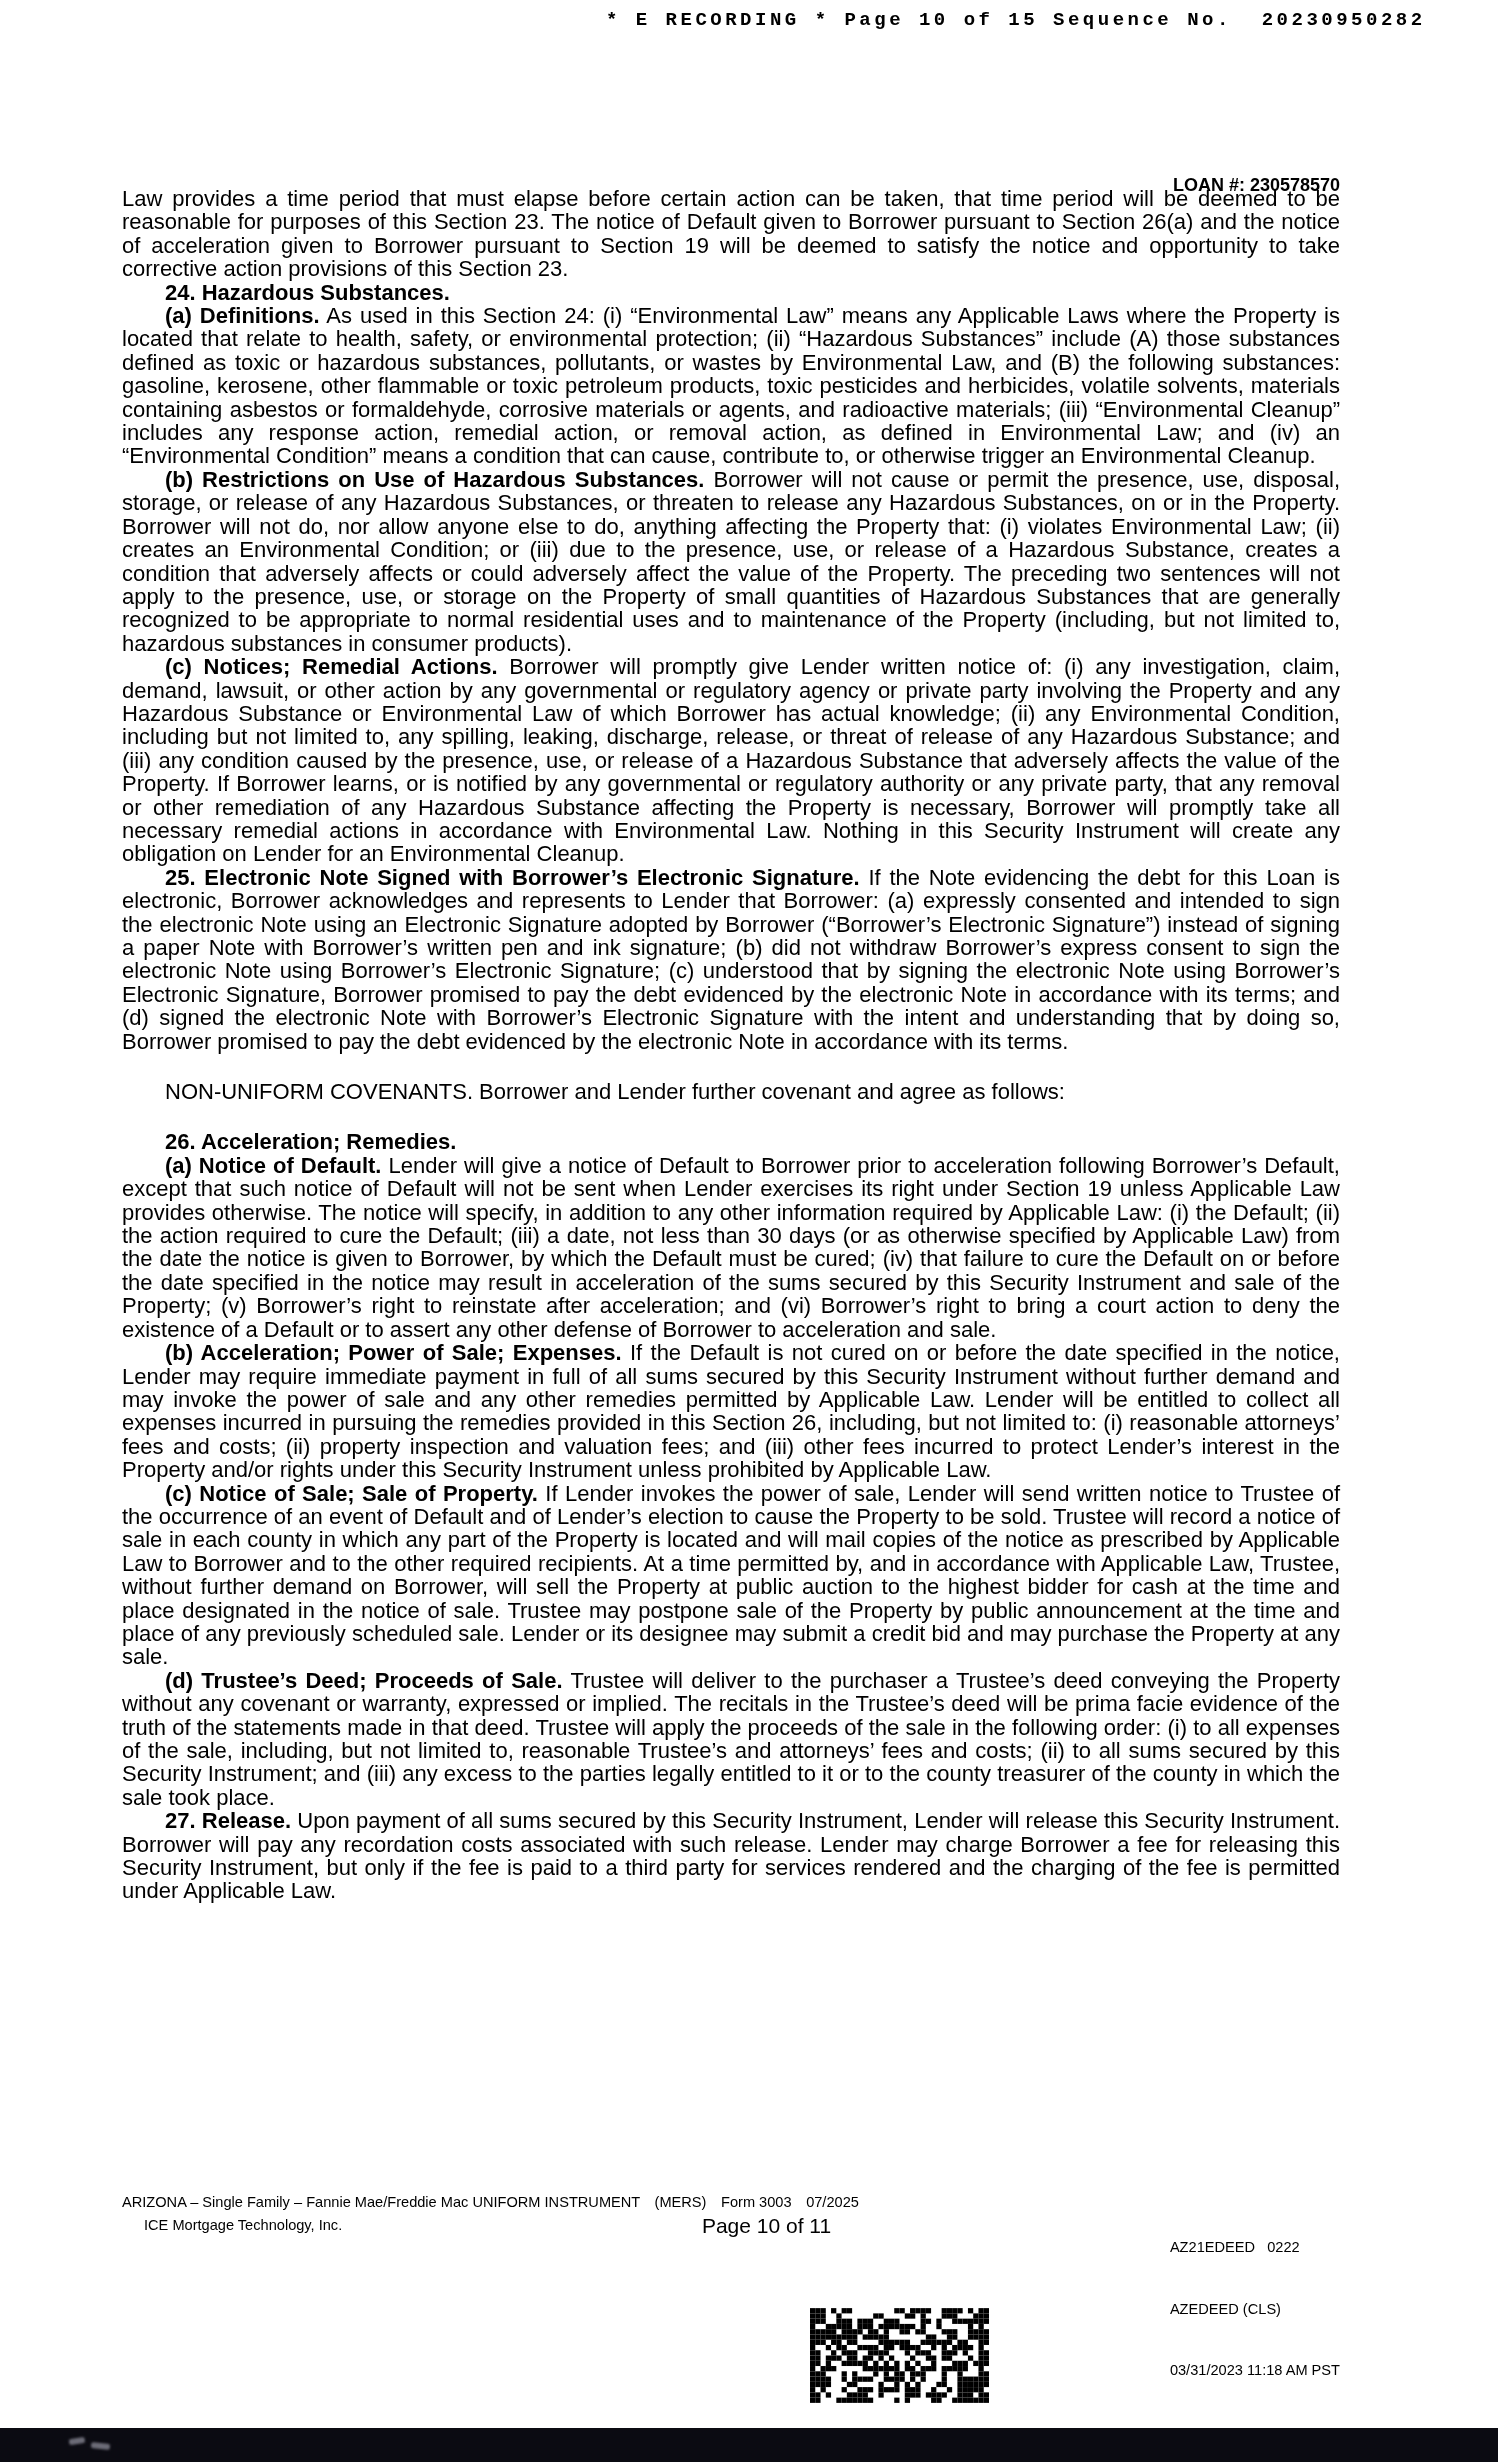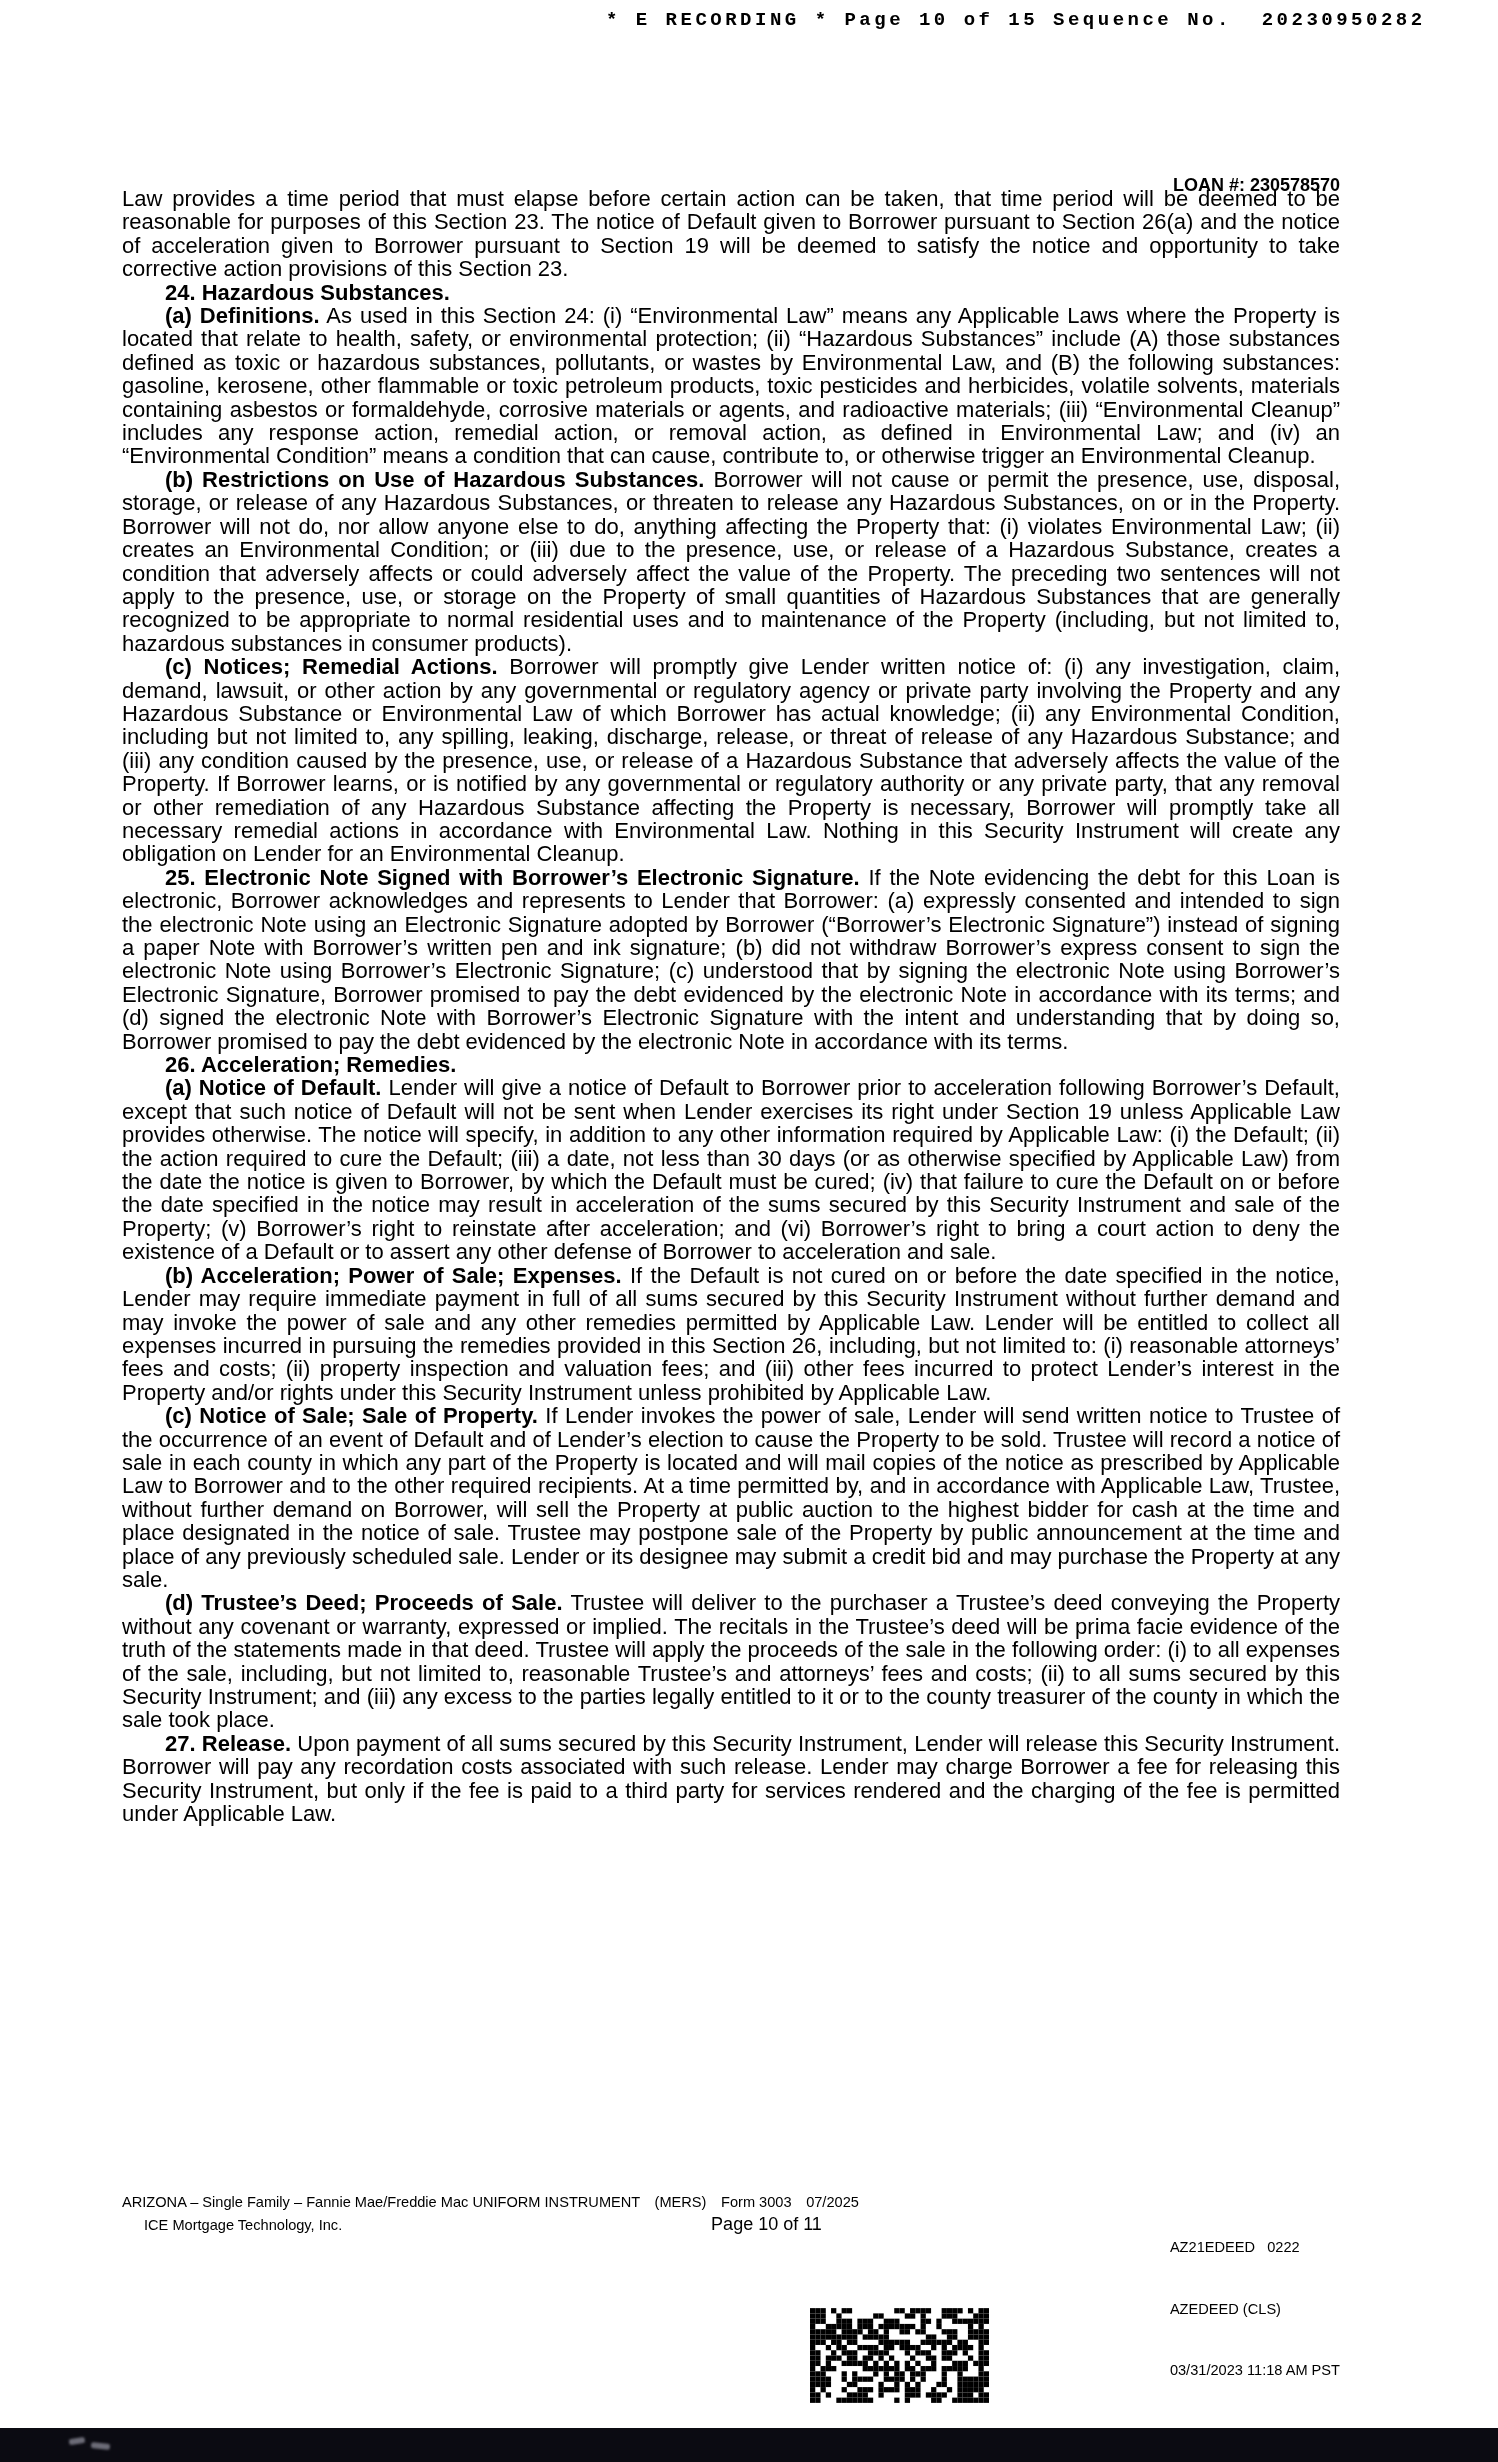--- a/index.html
+++ b/index.html
@@ -22,21 +22,21 @@
   .doc-body {
     position:absolute; left:122px; top:187px; width:1218px;
     font-size:22px; line-height:23.4px;
   }
   .para { text-align:justify; }
   .indent { text-indent:43px; }
   .lead { font-weight:700; }
   .covenants { margin:27px 0; }
   .footer-line1 { position:absolute; left:122px; top:2194px; font-size:14.6px; white-space:nowrap; }
   .footer-company { position:absolute; left:122px; top:2217px; font-size:14.6px;margin-left:22px; }
-  .page-indicator { position:absolute; left:0; top:2214px; width:1498px; text-align:center; font-size:18px;padding-left:35px; }
+  .page-indicator { position:absolute; left:0; top:2214px; width:1498px; text-align:center; font-size:21px;padding-left:35px; }
   .footer-right { position:absolute; right:158px; top:2196px; font-size:14.6px; line-height:20.5px; white-space:pre; }
   .b { font-weight:400; }
   .seg { margin-left:10.5px; }
   .barcode {
     position:absolute; left:810px; top:2308px; width:179px; height:95px;
   }
   .barcode svg { display:block; width:179px; height:95px; fill:#000; }
   .bottom-bar {
     position:absolute; left:0; top:2428px; width:1498px; height:34px;
     background:#0b0b12;
@@ -64,20 +64,21 @@
     <p class="para indent"><span class="lead">24. Hazardous Substances.</span></p>
 
     <p class="para indent"><span class="lead">(a) Definitions.</span> <span>As used in this Section 24: (i) “Environmental Law” means any Applicable Laws where the Property is located that relate to health, safety, or environmental protection; (ii) “Hazardous Substances” include (A) those substances defined as toxic or hazardous substances, pollutants, or wastes by Environmental Law, and (B) the following substances: gasoline, kerosene, other flammable or toxic petroleum products, toxic pesticides and herbicides, volatile solvents, materials containing asbestos or formaldehyde, corrosive materials or agents, and radioactive materials; (iii) “Environmental Cleanup” includes any response action, remedial action, or removal action, as defined in Environmental Law; and (iv) an “Environmental Condition” means a condition that can cause, contribute to, or otherwise trigger an Environmental Cleanup.</span></p>
 
     <p class="para indent"><span class="lead">(b) Restrictions on Use of Hazardous Substances.</span> <span>Borrower will not cause or permit the presence, use, disposal, storage, or release of any Hazardous Substances, or threaten to release any Hazardous Substances, on or in the Property. Borrower will not do, nor allow anyone else to do, anything affecting the Property that: (i) violates Environmental Law; (ii) creates an Environmental Condition; or (iii) due to the presence, use, or release of a Hazardous Substance, creates a condition that adversely affects or could adversely affect the value of the Property. The preceding two sentences will not apply to the presence, use, or storage on the Property of small quantities of Hazardous Substances that are generally recognized to be appropriate to normal residential uses and to maintenance of the Property (including, but not limited to, hazardous substances in consumer products).</span></p>
 
     <p class="para indent"><span class="lead">(c) Notices; Remedial Actions.</span> <span>Borrower will promptly give Lender written notice of: (i) any investigation, claim, demand, lawsuit, or other action by any governmental or regulatory agency or private party involving the Property and any Hazardous Substance or Environmental Law of which Borrower has actual knowledge; (ii) any Environmental Condition, including but not limited to, any spilling, leaking, discharge, release, or threat of release of any Hazardous Substance; and (iii) any condition caused by the presence, use, or release of a Hazardous Substance that adversely affects the value of the Property. If Borrower learns, or is notified by any governmental or regulatory authority or any private party, that any removal or other remediation of any Hazardous Substance affecting the Property is necessary, Borrower will promptly take all necessary remedial actions in accordance with Environmental Law. Nothing in this Security Instrument will create any obligation on Lender for an Environmental Cleanup.</span></p>
 
     <p class="para indent"><span class="lead">25. Electronic Note Signed with Borrower’s Electronic Signature.</span> <span>If the Note evidencing the debt for this Loan is electronic, Borrower acknowledges and represents to Lender that Borrower: (a) expressly consented and intended to sign the electronic Note using an Electronic Signature adopted by Borrower (“Borrower’s Electronic Signature”) instead of signing a paper Note with Borrower’s written pen and ink signature; (b) did not withdraw Borrower’s express consent to sign the electronic Note using Borrower’s Electronic Signature; (c) understood that by signing the electronic Note using Borrower’s Electronic Signature, Borrower promised to pay the debt evidenced by the electronic Note in accordance with its terms; and (d) signed the electronic Note with Borrower’s Electronic Signature with the intent and understanding that by doing so, Borrower promised to pay the debt evidenced by the electronic Note in accordance with its terms.</span></p>
 
+    <p class="para indent covenants"><span>NON-UNIFORM COVENANTS. Borrower and Lender further covenant and agree as follows:</span></p>
 
     <p class="para indent"><span class="lead">26. Acceleration; Remedies.</span></p>
 
     <p class="para indent"><span class="lead">(a) Notice of Default.</span> <span>Lender will give a notice of Default to Borrower prior to acceleration following Borrower’s Default, except that such notice of Default will not be sent when Lender exercises its right under Section 19 unless Applicable Law provides otherwise. The notice will specify, in addition to any other information required by Applicable Law: (i) the Default; (ii) the action required to cure the Default; (iii) a date, not less than 30 days (or as otherwise specified by Applicable Law) from the date the notice is given to Borrower, by which the Default must be cured; (iv) that failure to cure the Default on or before the date specified in the notice may result in acceleration of the sums secured by this Security Instrument and sale of the Property; (v) Borrower’s right to reinstate after acceleration; and (vi) Borrower’s right to bring a court action to deny the existence of a Default or to assert any other defense of Borrower to acceleration and sale.</span></p>
 
     <p class="para indent"><span class="lead">(b) Acceleration; Power of Sale; Expenses.</span> <span>If the Default is not cured on or before the date specified in the notice, Lender may require immediate payment in full of all sums secured by this Security Instrument without further demand and may invoke the power of sale and any other remedies permitted by Applicable Law. Lender will be entitled to collect all expenses incurred in pursuing the remedies provided in this Section 26, including, but not limited to: (i) reasonable attorneys’ fees and costs; (ii) property inspection and valuation fees; and (iii) other fees incurred to protect Lender’s interest in the Property and/or rights under this Security Instrument unless prohibited by Applicable Law.</span></p>
 
     <p class="para indent"><span class="lead">(c) Notice of Sale; Sale of Property.</span> <span>If Lender invokes the power of sale, Lender will send written notice to Trustee of the occurrence of an event of Default and of Lender’s election to cause the Property to be sold. Trustee will record a notice of sale in each county in which any part of the Property is located and will mail copies of the notice as prescribed by Applicable Law to Borrower and to the other required recipients. At a time permitted by, and in accordance with Applicable Law, Trustee, without further demand on Borrower, will sell the Property at public auction to the highest bidder for cash at the time and place designated in the notice of sale. Trustee may postpone sale of the Property by public announcement at the time and place of any previously scheduled sale. Lender or its designee may submit a credit bid and may purchase the Property at any sale.</span></p>
 
     <p class="para indent"><span class="lead">(d) Trustee’s Deed; Proceeds of Sale.</span> <span>Trustee will deliver to the purchaser a Trustee’s deed conveying the Property without any covenant or warranty, expressed or implied. The recitals in the Trustee’s deed will be prima facie evidence of the truth of the statements made in that deed. Trustee will apply the proceeds of the sale in the following order: (i) to all expenses of the sale, including, but not limited to, reasonable Trustee’s and attorneys’ fees and costs; (ii) to all sums secured by this Security Instrument; and (iii) any excess to the parties legally entitled to it or to the county treasurer of the county in which the sale took place.</span></p>

